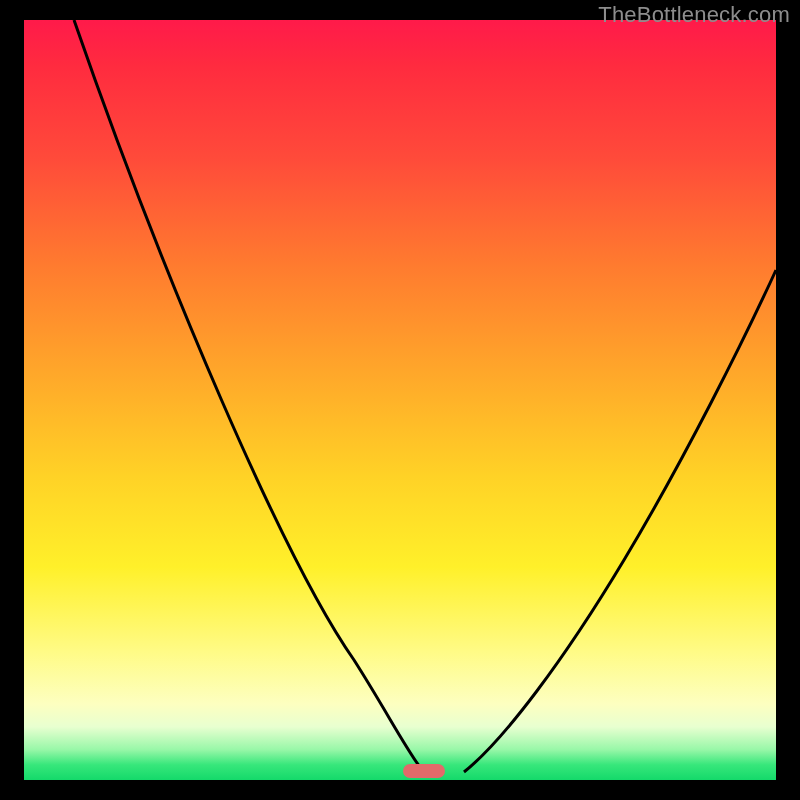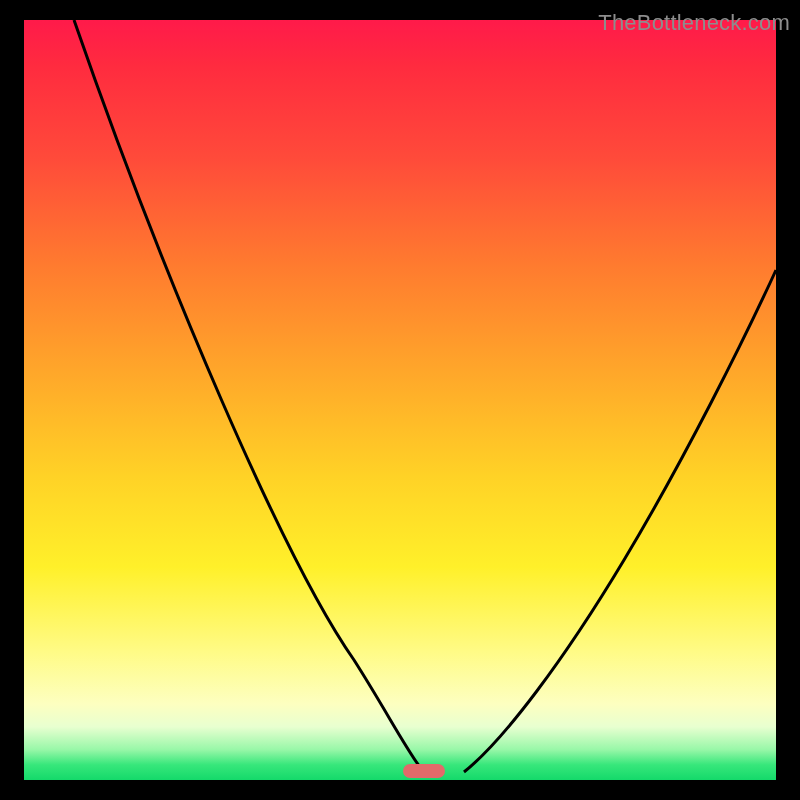--- a/index.html
+++ b/index.html
@@ -58,21 +58,20 @@
   }
   .watermark {
     position: absolute;
     top: 2px;
     right: 10px;
     color: #8d8d8d;
     font-size: 22px;
     letter-spacing: 0.2px;
     font-weight: 500;
     user-select: none;
-    margin-top: 8px;
   }
 </style>
 </head>
 <body>
 
 <div class="frame">
 
   <div class="plot">
 
     <svg viewBox="0 0 752 760" preserveAspectRatio="none">

